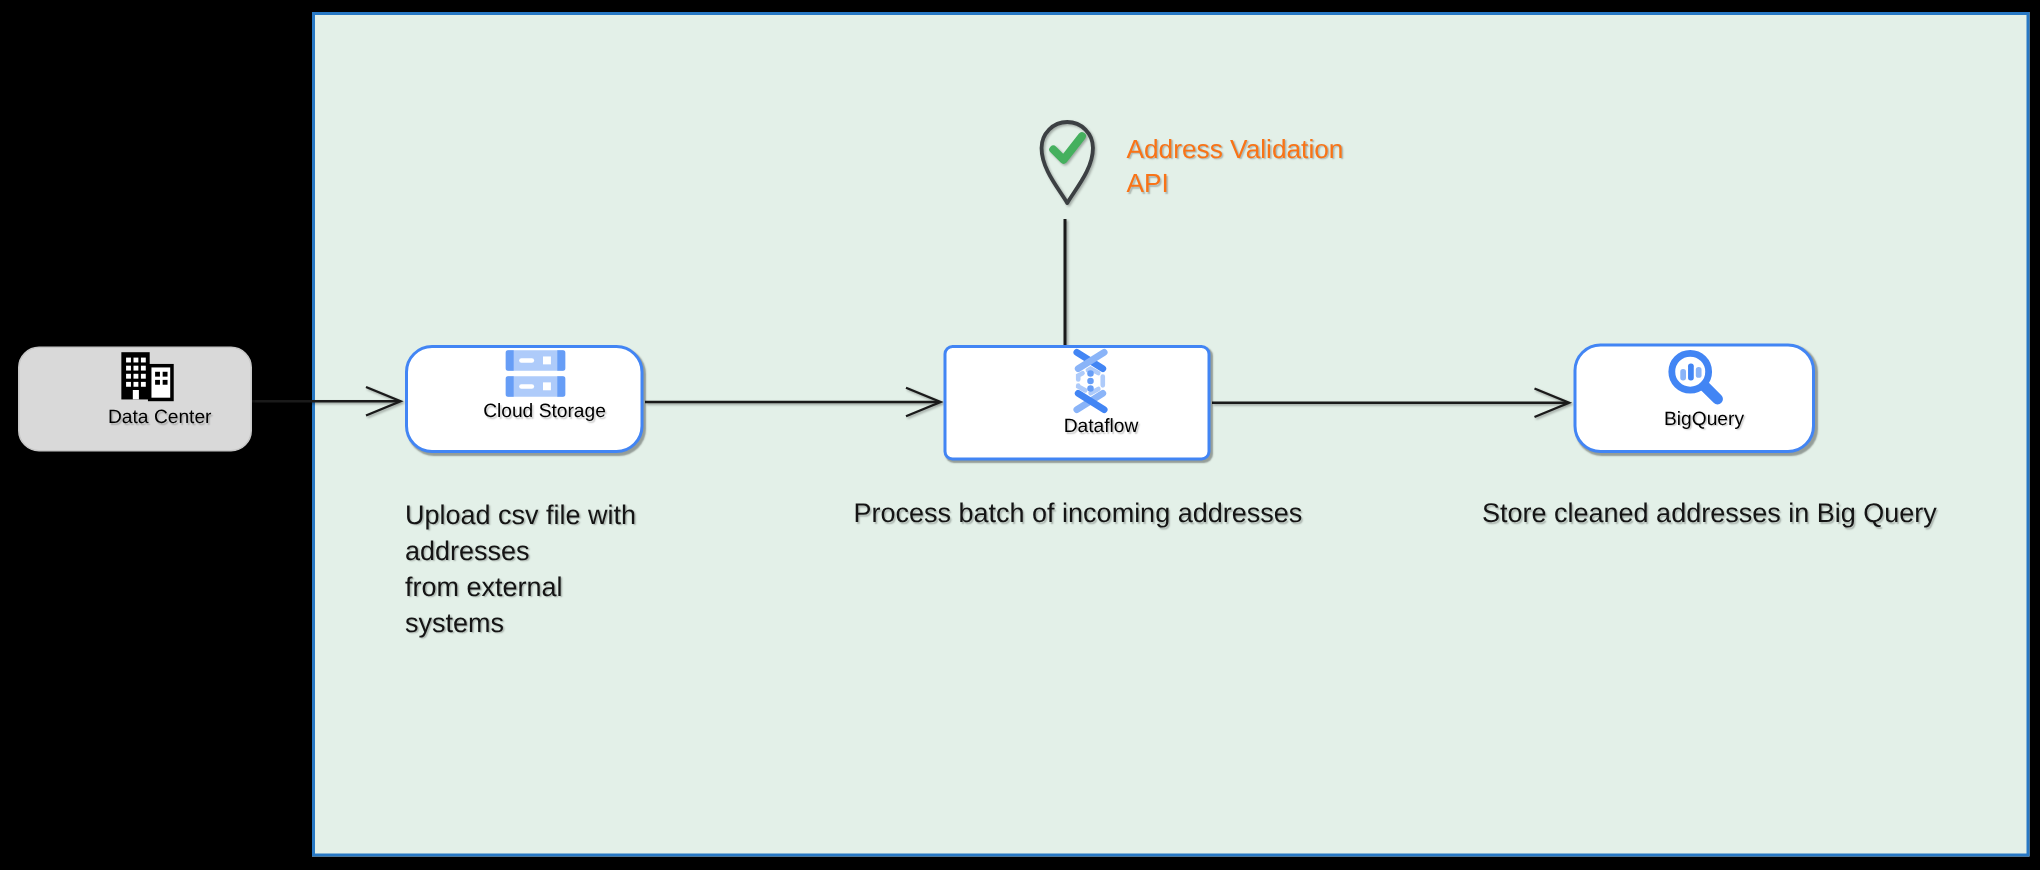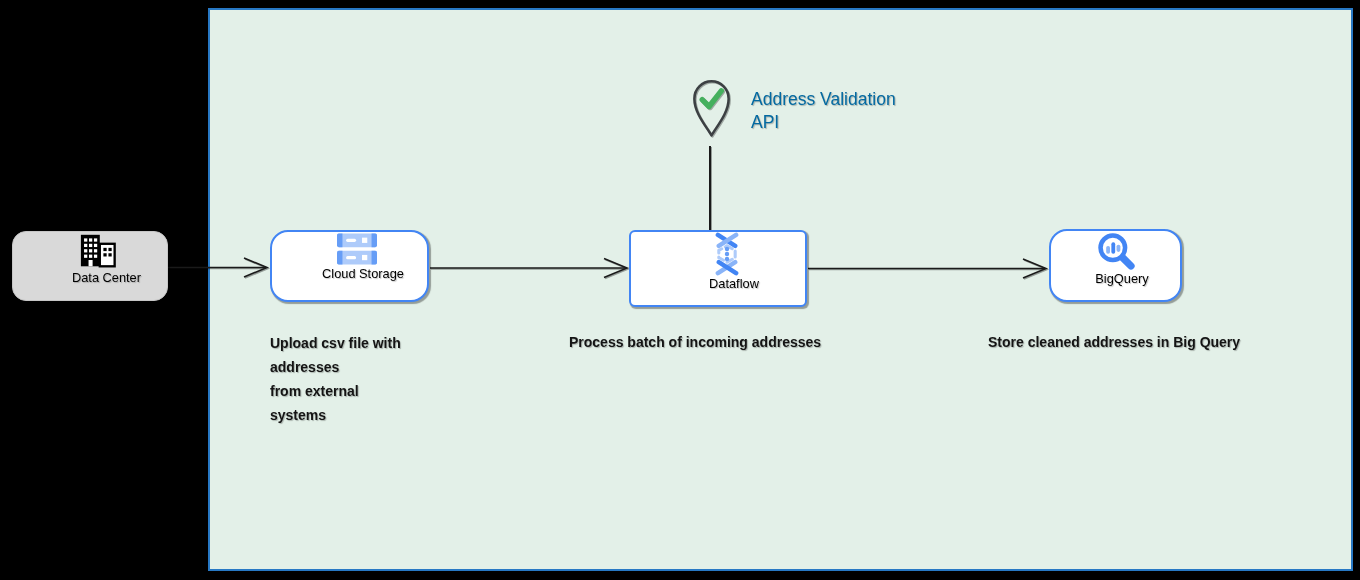--- a/index.html
+++ b/index.html
@@ -53,43 +53,42 @@
     padding-left: 16px;
   }
   .node-datacenter .nlabel { margin-left: 17px; }
 
   .node-cloudstorage { left: 270px; top: 230px; width: 159px; height: 72px; padding-left: 15px; }
   .node-cloudstorage .nlabel { margin-left: 12px; }
 
   .node-dataflow { left: 629px; top: 230px; width: 178px; height: 77px; padding-left: 18px; border-radius: 6px; }
   .node-dataflow .nlabel { margin-left: 14px; }
 
-  .node-bigquery { left: 1049px; top: 229px; width: 133px; height: 73px; padding-left: 0; }
+  .node-bigquery { left: 1049px; top: 229px; width: 161px; height: 73px; padding-left: 0; }
   .node-bigquery .nlabel { margin-left: 13px; }
 
   .pin-marker {
     position: absolute; left: 688px; top: 76px;
     width: 47px; height: 62px;
     filter: drop-shadow(1px 1px 0.6px rgba(0,0,0,0.3));
   }
 
   .marker-label {
     position: absolute; left: 751px; top: 88px;
-    font-size: 17.5px; color: #0369a1;
+    font-size: 17.5px; color: #f97316;
     line-height: 23px;
     text-shadow: 1px 1px 1px rgba(0,0,0,0.25);
   }
 
   .annotation {
     position: absolute;
-    font-size: 14px; color: #141414;
+    font-size: 18px; color: #141414;
     line-height: 24px;
     text-shadow: 1px 1px 1px rgba(0,0,0,0.25);
     white-space: nowrap;
-    font-weight: bold;
   }
   .annotation-upload  { left: 270px; top: 331px; }
   .annotation-process { left: 569px; top: 330px; }
   .annotation-store   { left: 988px; top: 330px; }
 </style>
 </head>
 <body>
 
 <div class="stage">
 

